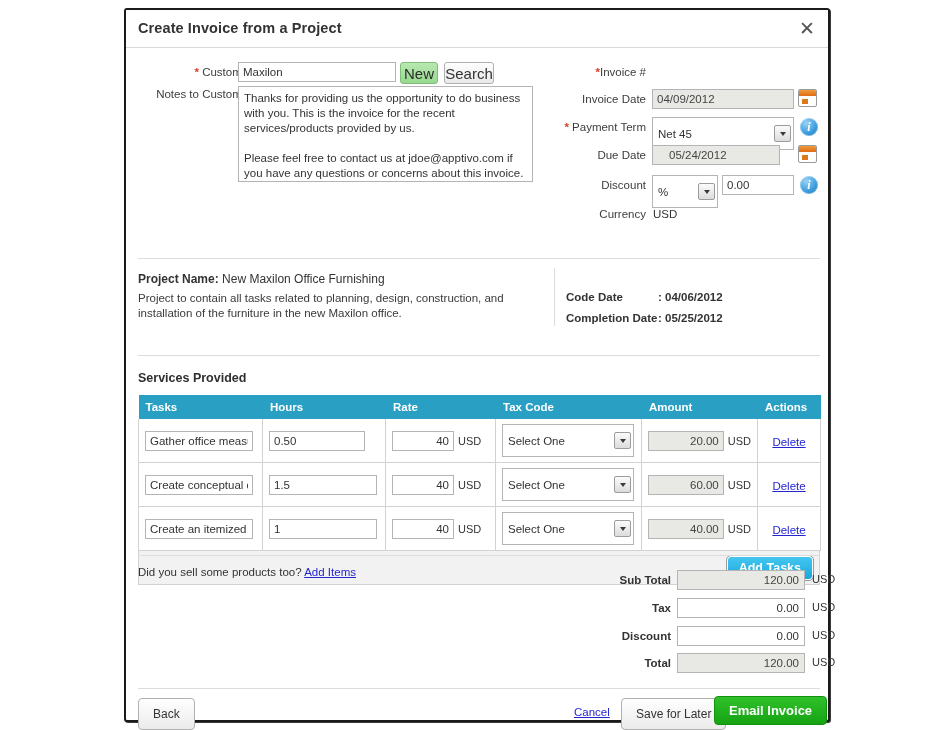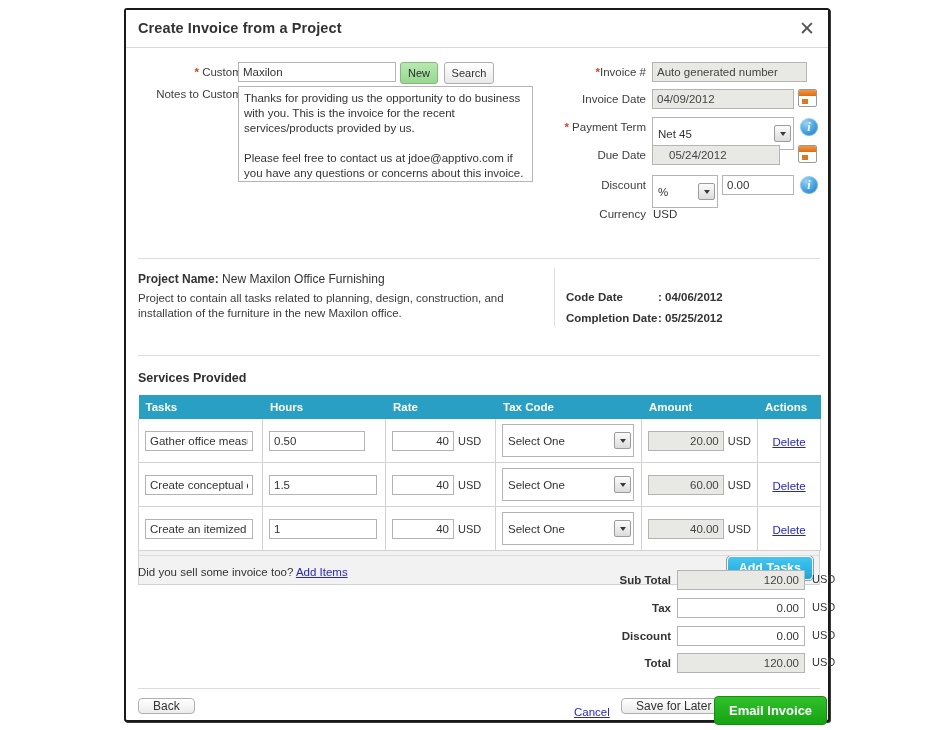--- a/index.html
+++ b/index.html
@@ -60,21 +60,21 @@
     font-size: 11.5px; color: #333333;
     padding: 2px 4px;
     font-family: "Liberation Sans", sans-serif;
     height: 20px;
   }
   .inp.readonly { background: #e8e8e4; color: #444444; }
   .btn {
     border: 1px solid #b0b0b0;
     border-radius: 3px;
     background: linear-gradient(#ffffff,#e9e9e9);
-    font-size: 11px; color: #333333;
+    font-size: 15px; color: #333333;
     padding: 3px 9px; cursor: pointer;
     font-family: "Liberation Sans", sans-serif;
   }
   .btn.green {
     background: linear-gradient(#b7e8b0,#97d98f);
     border: 1px solid #7fbd79; color: #2c2c2c;
   }
   .lnk {
     color: #2525d0; text-decoration: underline;
     font-size: 11.5px; cursor: pointer;
@@ -217,21 +217,21 @@
     border: 1px solid #149010;
     border-radius: 4px;
     color: #ffffff; font-weight: bold; font-size: 13px;
     padding: 6px 14px; cursor: pointer;
     font-family: "Liberation Sans", sans-serif;
   }
   .btn-back, .btn-save {
     border: 1px solid #b0b0b0; border-radius: 4px;
     background: linear-gradient(#ffffff,#ebebeb);
     font-size: 12px; color: #333333;
-    padding: 0 14px; cursor: pointer;
+    padding: 8px 14px; cursor: pointer;
     font-family: "Liberation Sans", sans-serif;
   }
   textarea.notes {
     border: 1px solid #b4b4b4;
     font-size: 11.5px; color: #333333;
     line-height: 15px;
     padding: 4px 5px;
     resize: none;
     font-family: "Liberation Sans", sans-serif;
     overflow: hidden;
@@ -259,21 +259,20 @@
     <button class="abs btn" style="left:318px; top:52px; width:50px; height:22px; padding:0;">Search</button>
 
     <div class="abs lbl" style="left:10px; top:78px; width:116px;">Notes to Customer</div>
     <textarea class="abs notes" style="left: 112px; top: 76px; width: 295px; height: 96px;">Thanks for providing us the opportunity to do business with you. This is the invoice for the recent services/products provided by us.
 
 Please feel free to contact us at jdoe@apptivo.com if you have any questions or concerns about this invoice.</textarea>
 
     <div class="abs lbl" style="left:380px; top:56px; width:140px;">
       <span class="req">*</span><span>Invoice #</span>
     </div>
-    <input class="abs inp readonly" style="left: 526px; top: 52px; width: 155px;" readonly="" value="Auto generated number">
 
     <div class="abs lbl" style="left:380px; top:83px; width:140px;">Invoice Date</div>
     <input class="abs inp readonly" style="left: 526px; top: 79px; width: 142px;" value="04/09/2012">
     <div class="abs cal" style="left:672px; top:79px;"></div>
 
     <div class="abs lbl" style="left:372px; top:111px; width:148px;">
       <span class="req">*</span>
       <span>Payment Term</span>
     </div>
     <div class="abs sel" style="left:526px; top:107px; width:142px;">
@@ -442,21 +441,21 @@
         </tbody>
       </table>
       <div class="addrow">
         <button class="btn-addtasks">Add Tasks</button>
       </div>
     </div>
 
     <div class="hr" style="top:545px;"></div>
 
     <div class="abs" style="left:12px; top:556px; font-size:11.5px; color:#333;">
-      <span>Did you sell some invoice too?</span>
+      <span>Did you sell some products too?</span>
       <span class="lnk">Add Items</span>
     </div>
 
     <div class="abs tot-lbl" style="left:420px; top:564px; width:125px;">Sub Total</div>
     <input class="abs tot-inp ro" style="left: 551px; top: 560px;" readonly="" value="120.00">
     <div class="abs usd" style="left:686px; top:563px;">USD</div>
 
     <div class="abs tot-lbl" style="left:420px; top:592px; width:125px;">Tax</div>
     <input class="abs tot-inp" style="left: 551px; top: 588px;" value="0.00">
     <div class="abs usd" style="left:686px; top:591px;">USD</div>

